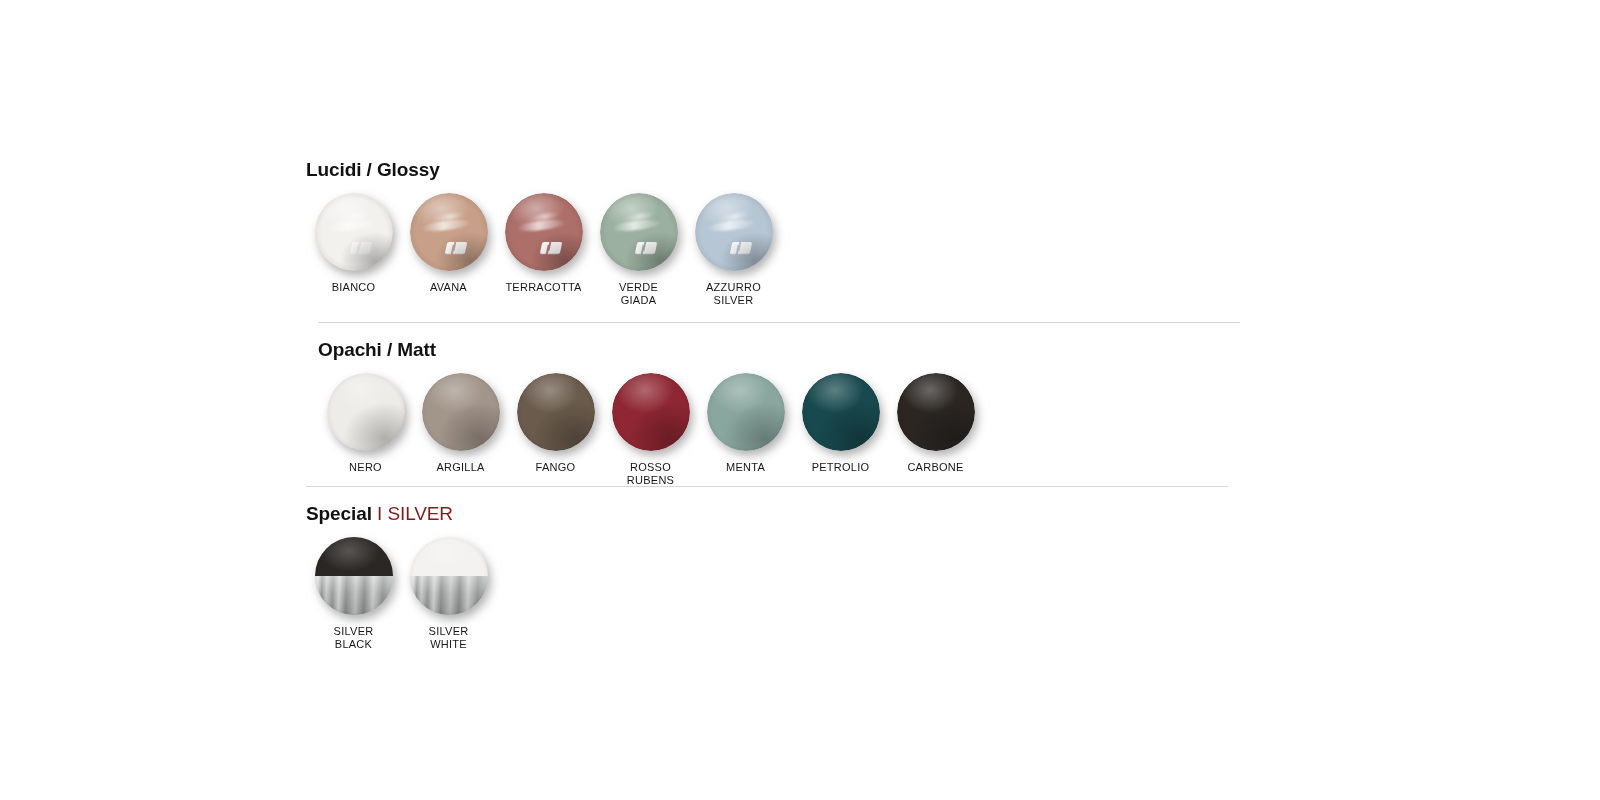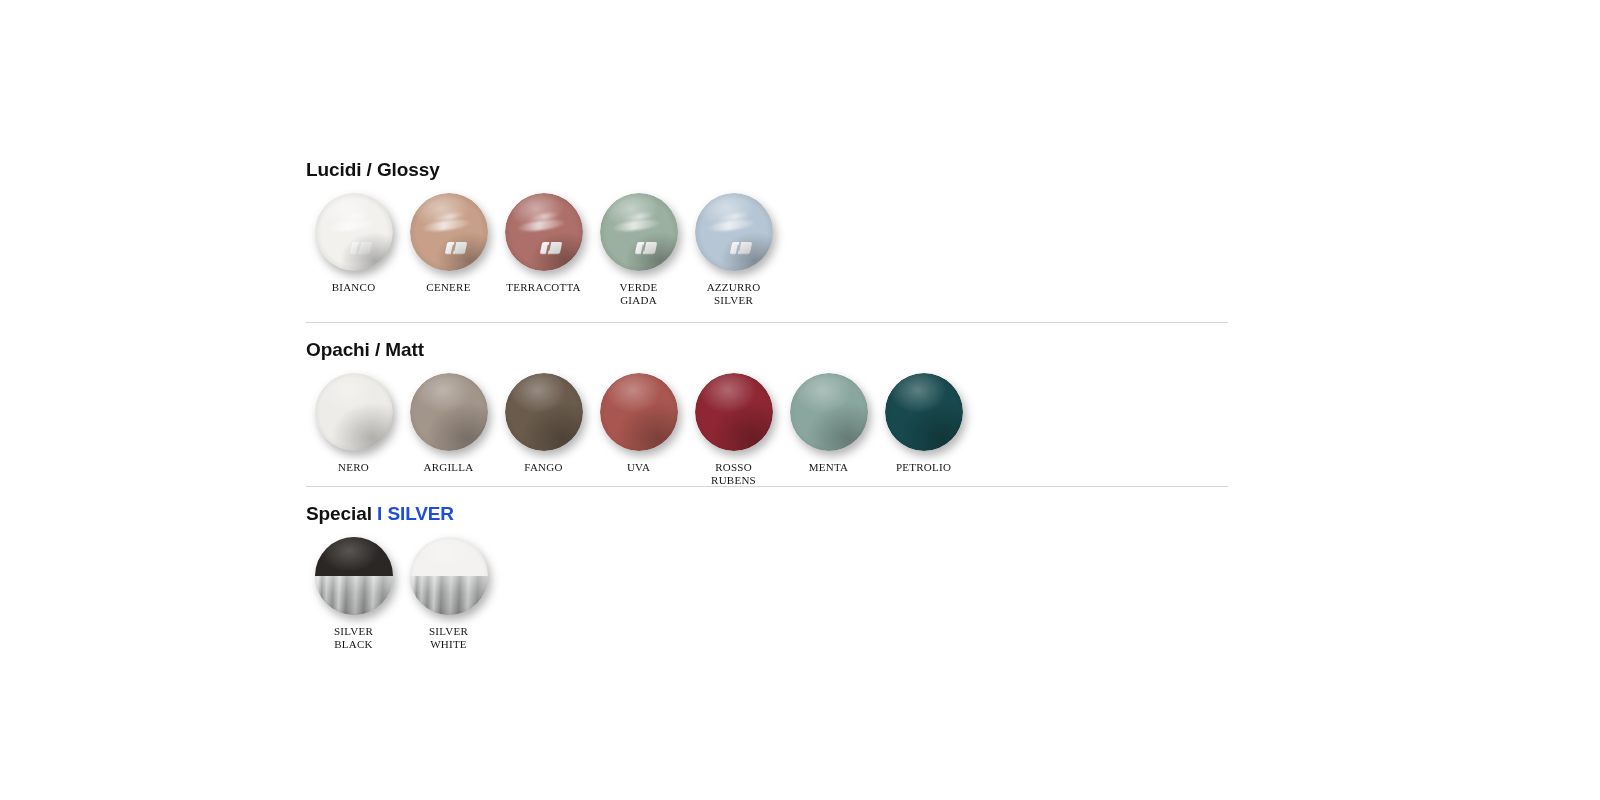--- a/index.html
+++ b/index.html
@@ -41,30 +41,29 @@
 
   .section-title {
     font-size: 19px;
     font-weight: 700;
     letter-spacing: -0.1px;
     color: #111111;
     line-height: 1;
     white-space: nowrap;
   }
   .section-title .title-light {
-    font-weight: 700;
-    color: #1d4ed8;
+    font-weight: 400;
+    color: #7f1d1d;
   }
 
   
   .swatch-row {
     display: flex;
     flex-direction: row;
     align-items: flex-start;
-    font-family: Liberation Serif, serif;
   }
 
   .swatch-cell {
     width: 95px;
     display: flex;
     flex-direction: column;
     align-items: center;
     flex: 0 0 auto;
   }
 
@@ -205,21 +204,21 @@
           </div>
           <div class="swatch-cell">
             <div class="swatch-disc-wrap">
               <div class="swatch-disc finish-glossy">
                 <div class="disc-base" style="background: rgb(200, 160, 137);"></div>
                 <div class="gloss-streak"></div>
                 <div class="gloss-streak2"></div>
                 <div class="gloss-reflect"></div>
               </div>
             </div>
-            <div class="swatch-label">CENERE</div>
+            <div class="swatch-label">AVANA</div>
           </div>
           <div class="swatch-cell">
             <div class="swatch-disc-wrap">
               <div class="swatch-disc finish-glossy">
                 <div class="disc-base" style="background: rgb(173, 111, 105);"></div>
                 <div class="gloss-streak"></div>
                 <div class="gloss-streak2"></div>
                 <div class="gloss-reflect"></div>
               </div>
             </div>
@@ -244,21 +243,21 @@
                 <div class="gloss-streak"></div>
                 <div class="gloss-streak2"></div>
                 <div class="gloss-reflect"></div>
               </div>
             </div>
             <div class="swatch-label">AZZURRO
 SILVER</div>
           </div>
         </div>
       </div>
-      <div class="section" style="position: absolute; left: 0px; top: 162px;">
+      <div class="section" style="position: absolute; left: 12px; top: 162px;">
         <div class="section-rule" style="margin-bottom: 17px;"></div>
         <div class="section-title"><span>Opachi / Matt</span></div>
         <div class="swatch-row" style="margin-top: 14px;">
           <div class="swatch-cell">
             <div class="swatch-disc-wrap">
               <div class="swatch-disc finish-matt">
                 <div class="disc-base" style="background: rgb(238, 236, 232);"></div>
               </div>
             </div>
             <div class="swatch-label">NERO</div>
@@ -275,28 +274,20 @@
             <div class="swatch-disc-wrap">
               <div class="swatch-disc finish-matt">
                 <div class="disc-base" style="background: rgb(106, 91, 76);"></div>
               </div>
             </div>
             <div class="swatch-label">FANGO</div>
           </div>
           <div class="swatch-cell">
             <div class="swatch-disc-wrap">
               <div class="swatch-disc finish-matt">
-                <div class="disc-base" style="background: rgb(168, 86, 79);"></div>
-              </div>
-            </div>
-            <div class="swatch-label">UVA</div>
-          </div>
-          <div class="swatch-cell">
-            <div class="swatch-disc-wrap">
-              <div class="swatch-disc finish-matt">
                 <div class="disc-base" style="background: rgb(142, 39, 51);"></div>
               </div>
             </div>
             <div class="swatch-label">ROSSO
 RUBENS</div>
           </div>
           <div class="swatch-cell">
             <div class="swatch-disc-wrap">
               <div class="swatch-disc finish-matt">
                 <div class="disc-base" style="background: rgb(138, 167, 159);"></div>
@@ -304,20 +295,28 @@
             </div>
             <div class="swatch-label">MENTA</div>
           </div>
           <div class="swatch-cell">
             <div class="swatch-disc-wrap">
               <div class="swatch-disc finish-matt">
                 <div class="disc-base" style="background: rgb(24, 73, 78);"></div>
               </div>
             </div>
             <div class="swatch-label">PETROLIO</div>
+          </div>
+          <div class="swatch-cell">
+            <div class="swatch-disc-wrap">
+              <div class="swatch-disc finish-matt">
+                <div class="disc-base" style="background: rgb(43, 38, 34);"></div>
+              </div>
+            </div>
+            <div class="swatch-label">CARBONE</div>
           </div>
         </div>
       </div>
       <div class="section" style="position: absolute; left: 0px; top: 326px;">
         <div class="section-rule" style="margin-bottom: 17px;"></div>
         <div class="section-title"><span>Special</span><span class="title-light"> I SILVER</span></div>
         <div class="swatch-row" style="margin-top: 14px;">
           <div class="swatch-cell">
             <div class="swatch-disc-wrap">
               <div class="swatch-disc finish-silver">

